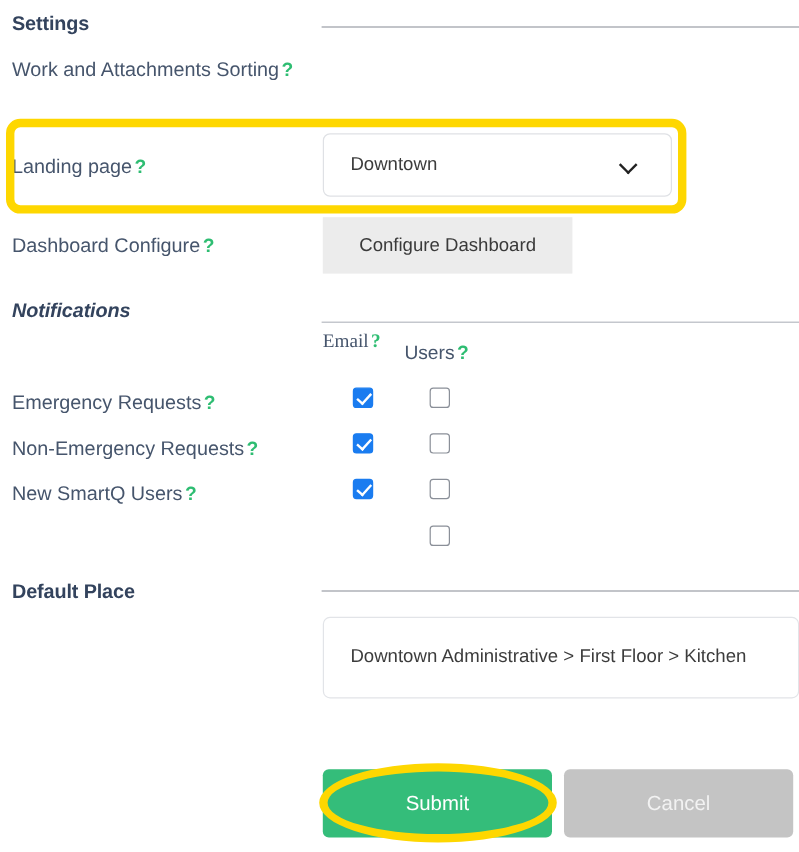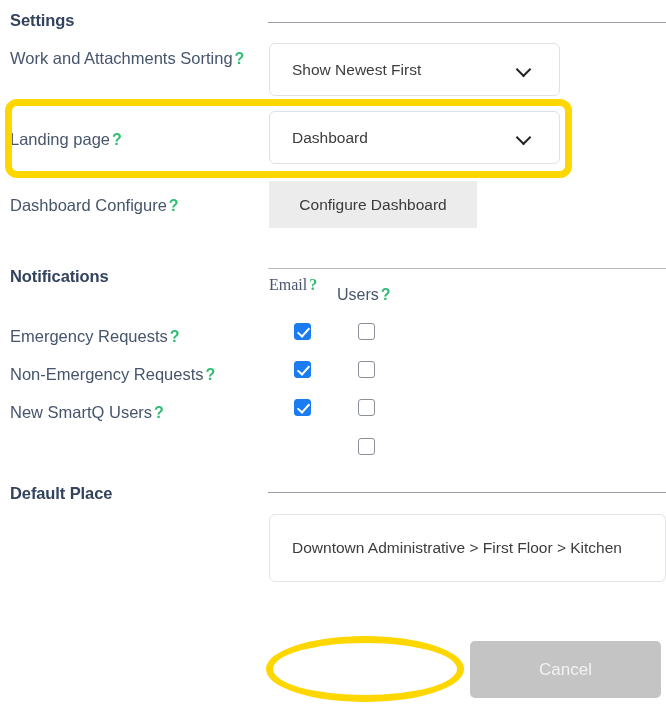--- a/index.html
+++ b/index.html
@@ -173,37 +173,33 @@
 <body>
 
 <div class="stage">
 
   <div class="sec-title" style="left:10px; top:11px;">Settings</div>
 
   <div class="divider" style="left:268px; top:22px; width:398px;"></div>
 
   <div class="row-label" style="left:10px; top:45px; width:250px;"><span>Work and Attachments Sorting</span><span class="qmark">?</span></div>
 
-  <div class="select-box" style="left:269px; top:43px; width:291px; height:53px;">
-    <span class="val">Show Newest First</span>
+
+  <div class="row-label" style="left:10px; top:126px; width:250px;"><span>Landing page</span><span class="qmark">?</span></div>
+
+  <div class="select-box" style="left:269px; top:111px; width:291px; height:53px;">
+    <span class="val">Downtown</span>
     <span class="chev"></span>
   </div>
 
-  <div class="row-label" style="left:10px; top:126px; width:250px;"><span>Landing page</span><span class="qmark">?</span></div>
-
-  <div class="select-box" style="left:269px; top:111px; width:291px; height:53px;">
-    <span class="val">Dashboard</span>
-    <span class="chev"></span>
-  </div>
-
   <div class="row-label" style="left:10px; top:192px; width:250px;"><span>Dashboard Configure</span><span class="qmark">?</span></div>
 
   <button class="grey-btn" style="left:269px; top:181px; width:208px; height:47px;">Configure Dashboard</button>
 
-  <div class="sec-title" style="left:10px; top:267px;">Notifications</div>
+  <div class="sec-title" style="left:10px; top:250px;font-style:italic;">Notifications</div>
 
   <div class="divider soft" style="left:268px; top:268px; width:398px;"></div>
 
   <div class="col-head" style="left:269px; top:276px;font-family:Liberation Serif, serif;"><span>Email</span><span class="qmark">?</span></div>
 
   <div class="col-head" style="left:337px; top:286px;"><span>Users</span><span class="qmark">?</span></div>
 
   <div class="row-label" style="left:10px; top:323px;"><span>Emergency Requests</span><span class="qmark">?</span></div>
   <div class="cbox checked" style="left:294px; top:323px;"></div>
   <div class="cbox" style="left:358px; top:323px;"></div>
@@ -219,20 +215,21 @@
   <div class="cbox" style="left:358px; top:438px;"></div>
 
   <div class="sec-title" style="left:10px; top:484px;">Default Place</div>
 
   <div class="divider" style="left:268px; top:492px; width:398px;"></div>
 
   <div class="text-field" style="left:269px; top:514px; width:397px; height:68px;">
     <span class="val">Downtown Administrative &gt; First Floor &gt; Kitchen</span>
   </div>
 
+  <button class="act-btn submit" style="left:269px; top:641px; width:191px; height:57px;">Submit</button>
 
   <button class="act-btn cancel" style="left:470px; top:641px; width:191px; height:57px;">Cancel</button>
 
   <div class="anno-rect" style="left:5px; top:99px; width:567px; height:79px;"></div>
 
   <div class="anno-ellipse" style="left:266px; top:636px; width:198px; height:66px;"></div>
 
 </div>
 
 </body></html>

